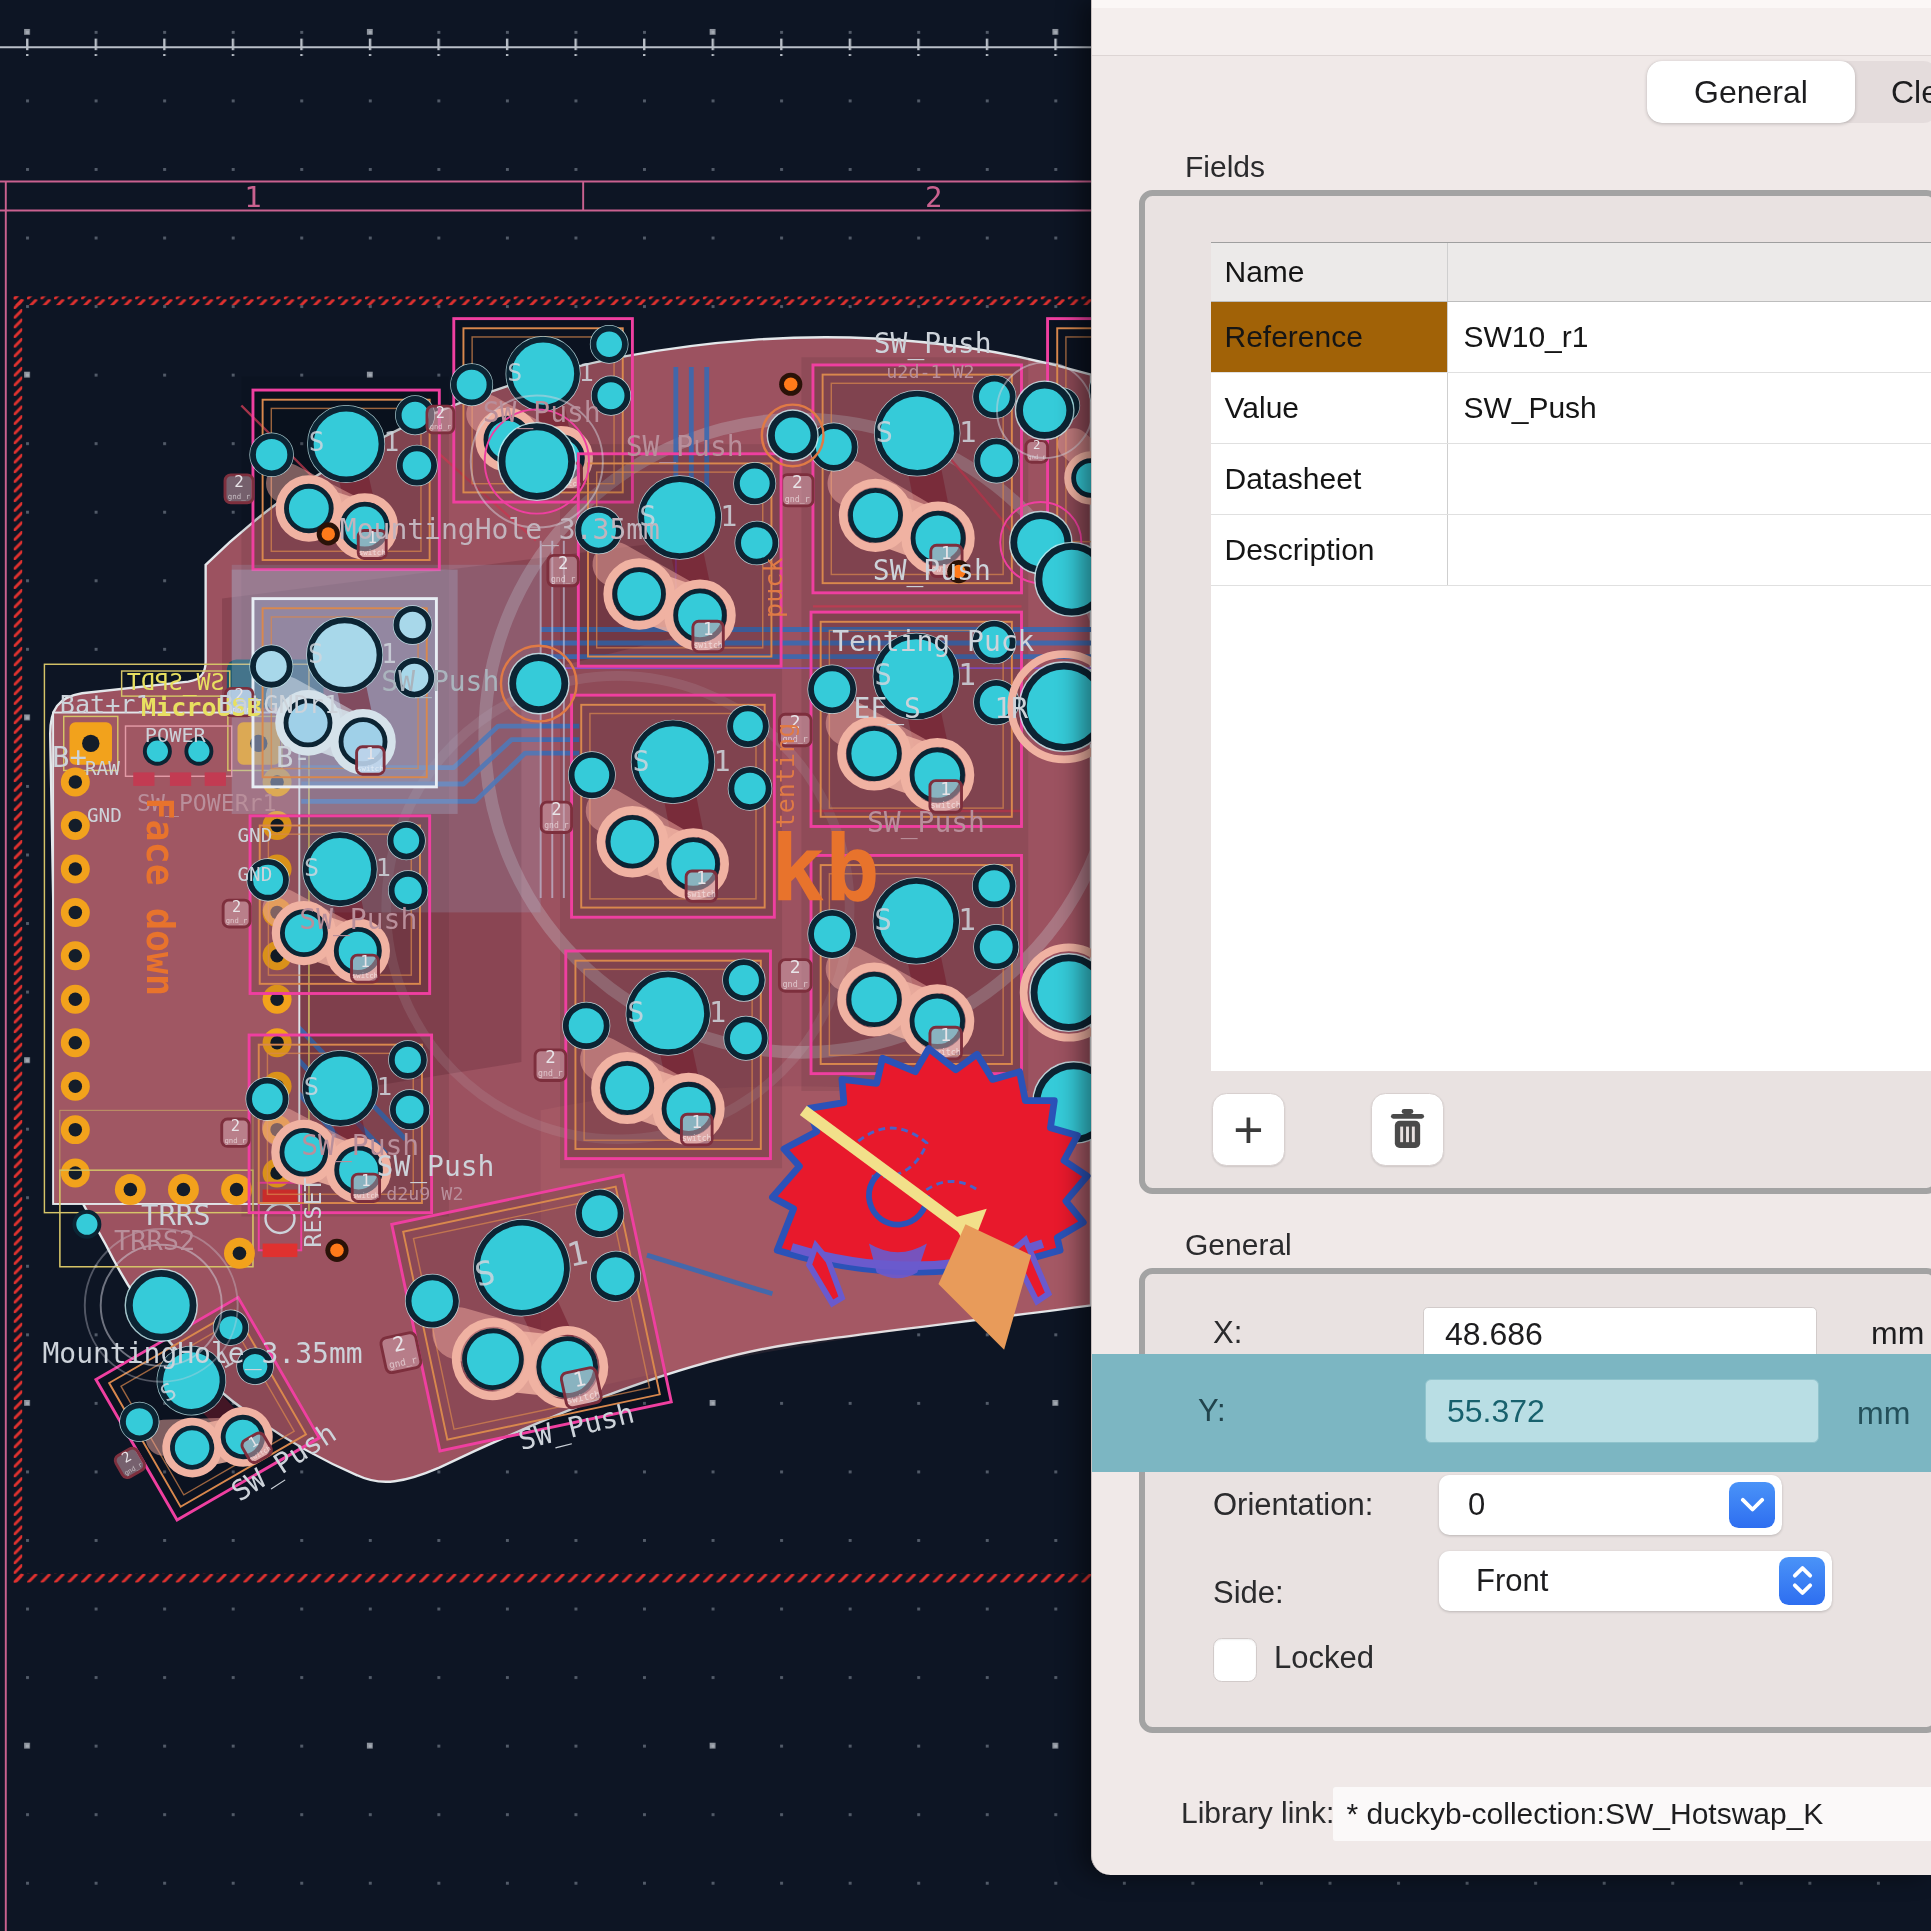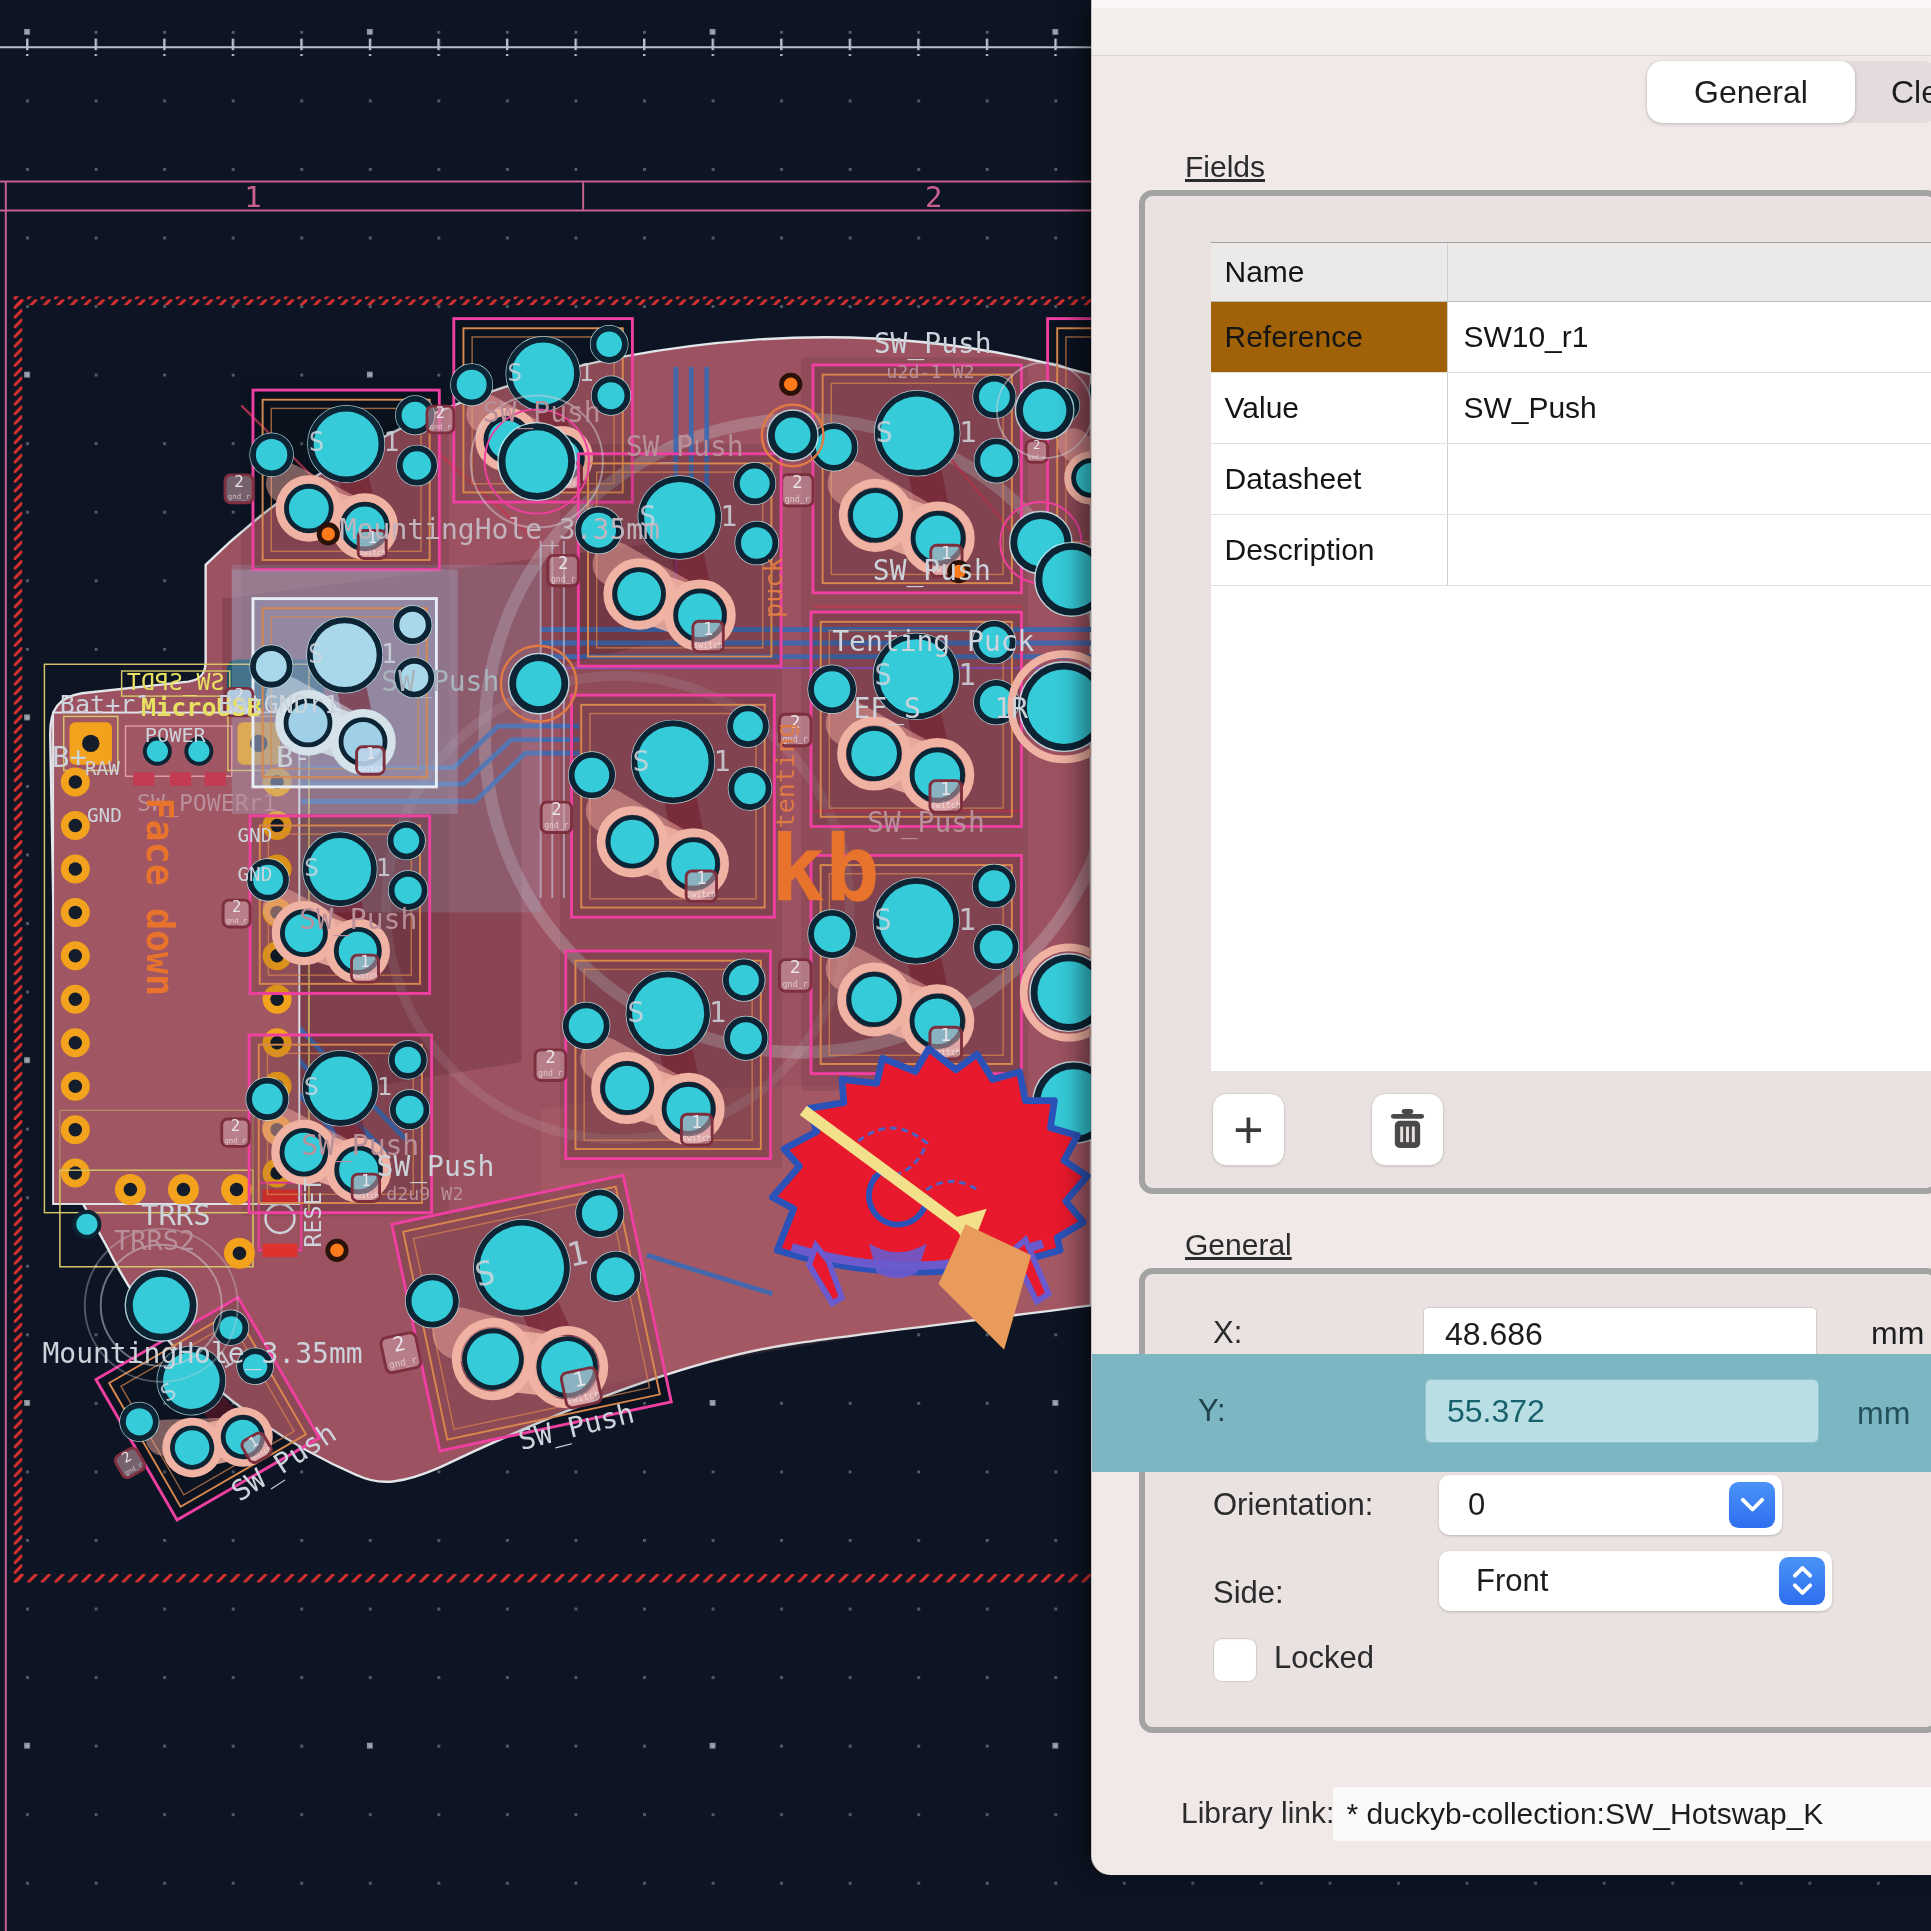--- a/index.html
+++ b/index.html
@@ -17,21 +17,21 @@
   .titlebar{position:absolute;left:0;top:7.7px;width:100%;height:47px;background:#f4eeed;
             border-bottom:1px solid #ddd5d4;}
   .tab-track{position:absolute;left:555px;top:61px;width:290px;height:62px;
              background:#e4dcdc;border-radius:13.5px;}
   .tab-pill{position:absolute;left:0;top:0;width:208px;height:62px;background:#fff;
             border-radius:15px;box-shadow:0 1px 3.9px rgba(0,0,0,.22);
             display:flex;align-items:center;justify-content:center;
             font-size:32px;color:#1d1d1f;font-weight:500;}
   .tab-next{position:absolute;left:244px;top:0;height:62px;line-height:62px;
             font-size:32px;color:#1d1d1f;font-weight:500;white-space:nowrap;}
-  .section-label{position:absolute;font-size:30px;color:#2b2b2d;text-decoration:underline;}
+  .section-label{position:absolute;font-size:30px;color:#2b2b2d;}
   .group-box{position:absolute;left:39px;width:801px;background:#e9e2e1;
              border:6px solid #a3a3a3;border-radius:13.5px;box-sizing:border-box;margin-left:8px;}
   #fields-group{top:190px;height:1004px;}
   #position-group{top:1268px;height:465px;}
 
   
   #fields-table{position:absolute;left:66px;top:46px;width:736px;height:828px;
                 background:#fff;border-top:1.9px solid #9f9f9f;font-size:30px;color:#151515;}
   .tbl-header{display:flex;height:58px;background:#eceae9;border-bottom:1px solid #bdbdbd;}
   .tbl-row{display:flex;height:70px;border-bottom:1px solid #e0e0e0;background:#fff;}

